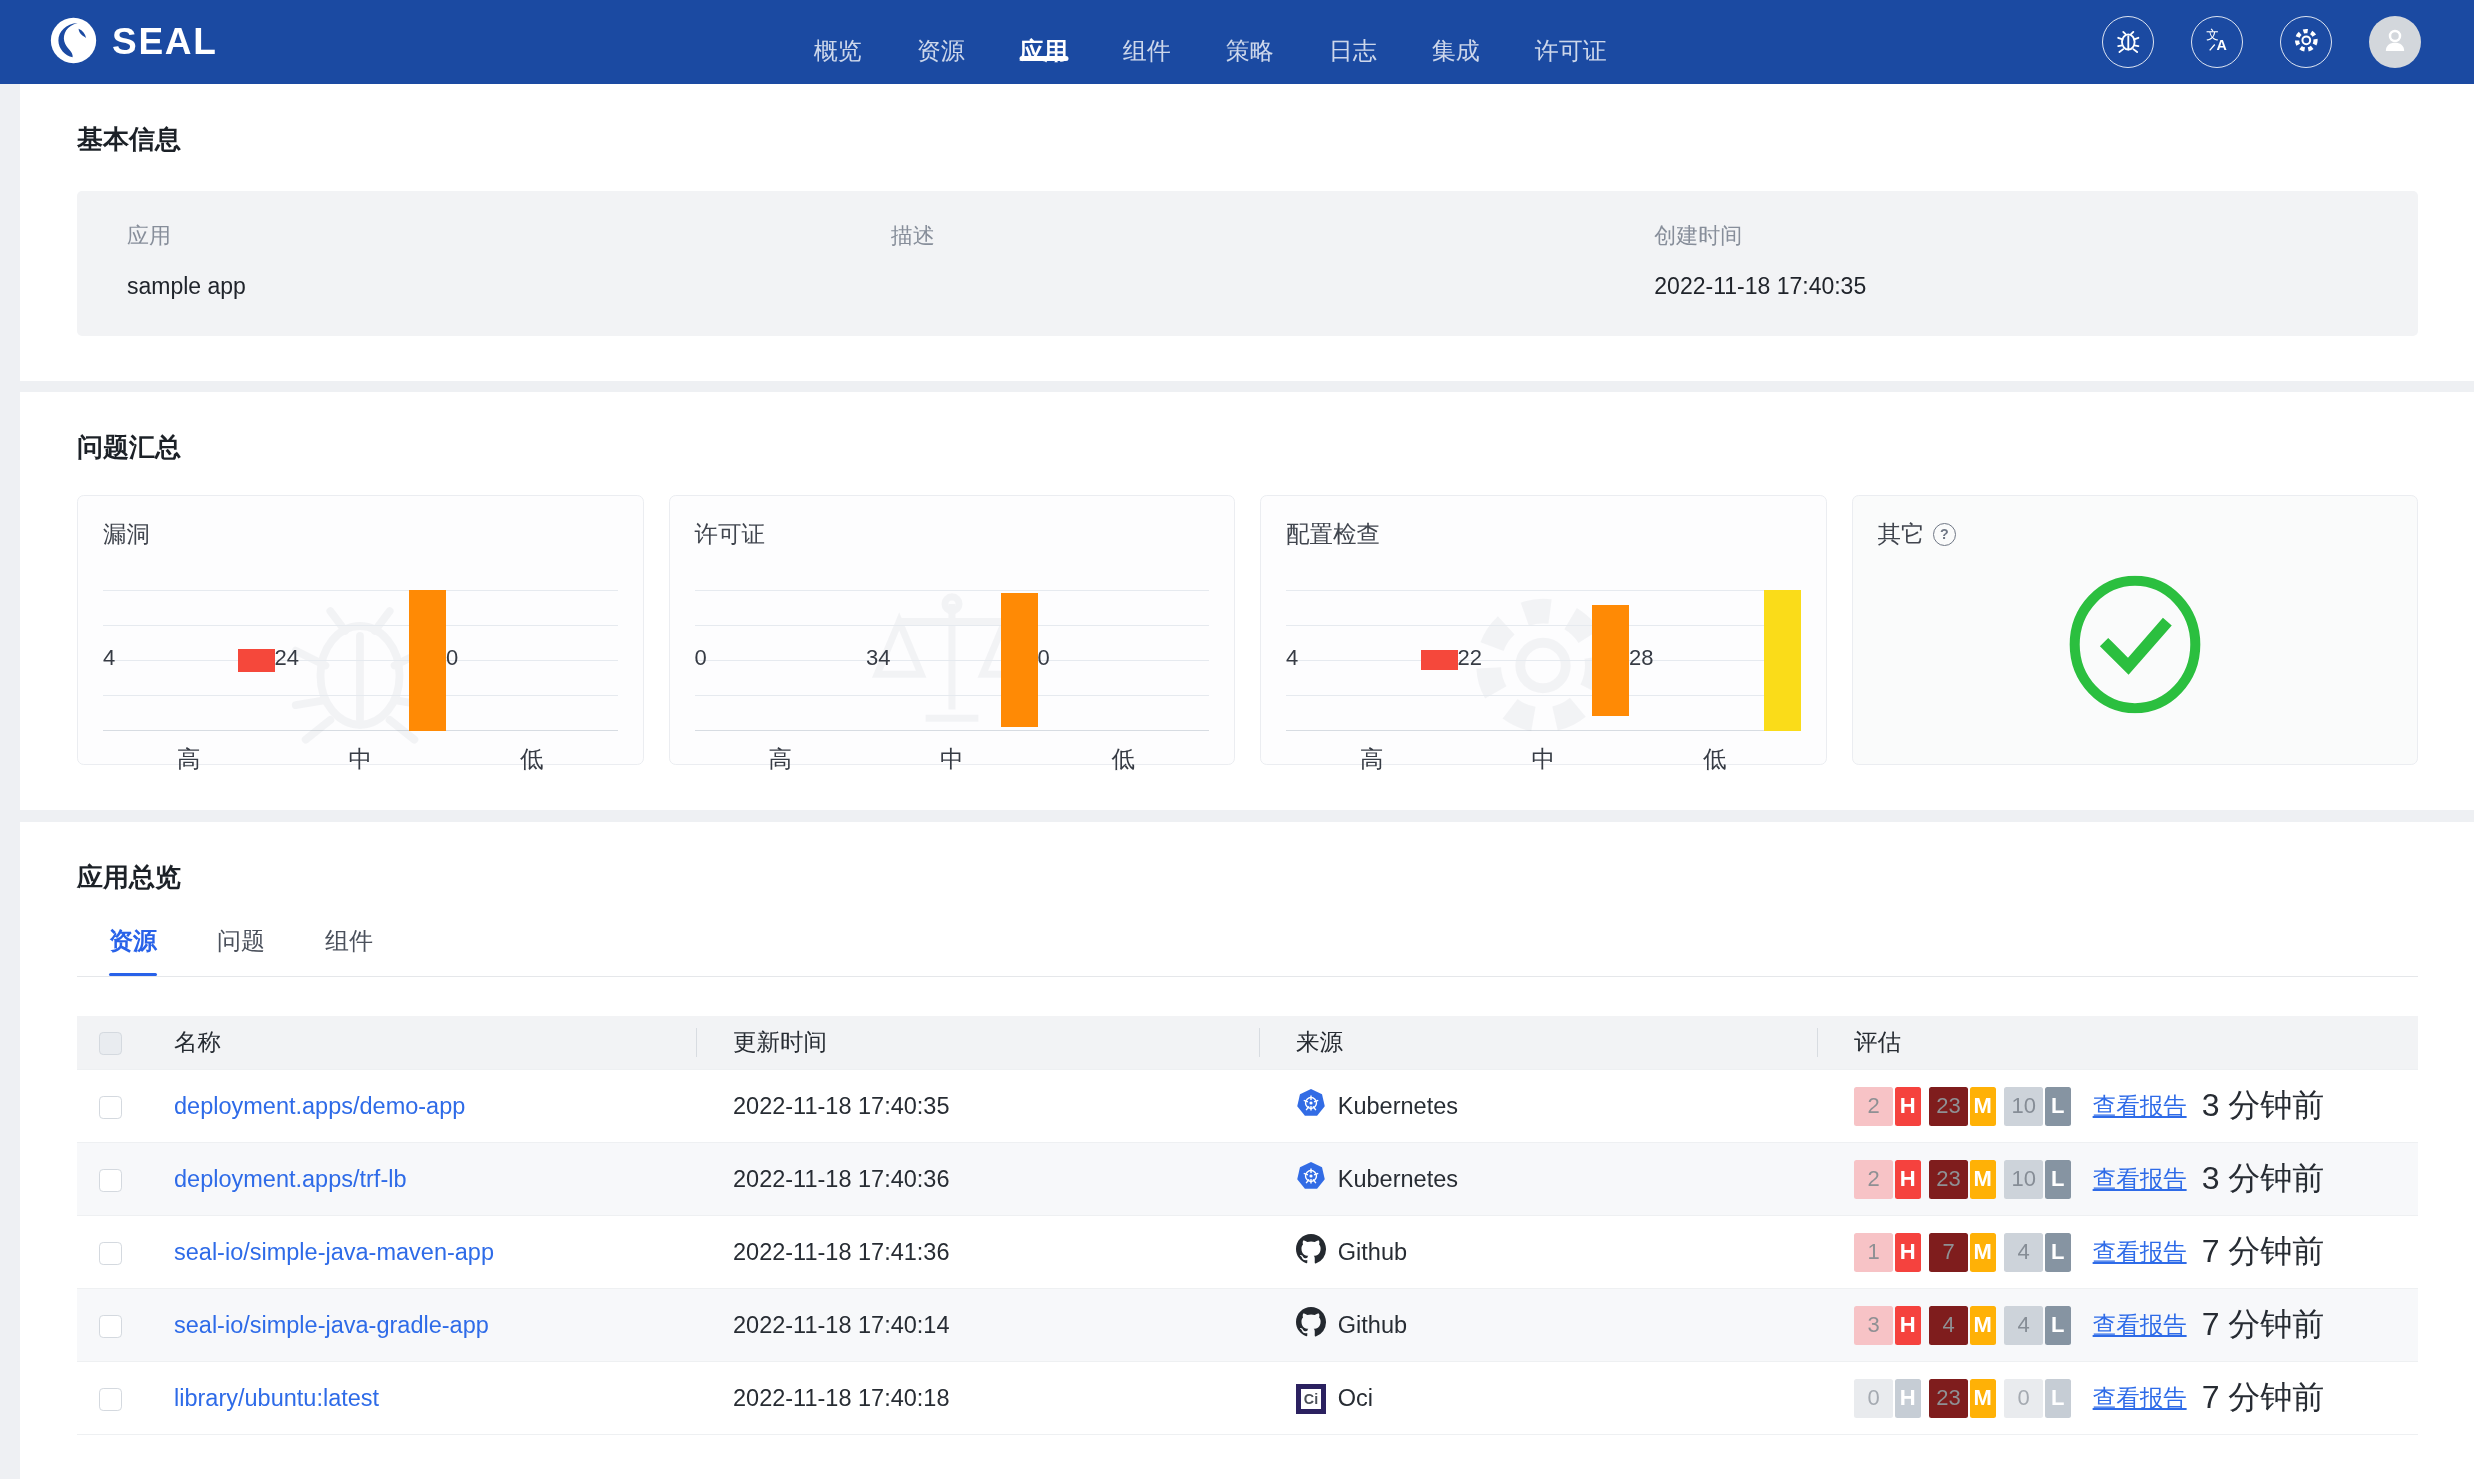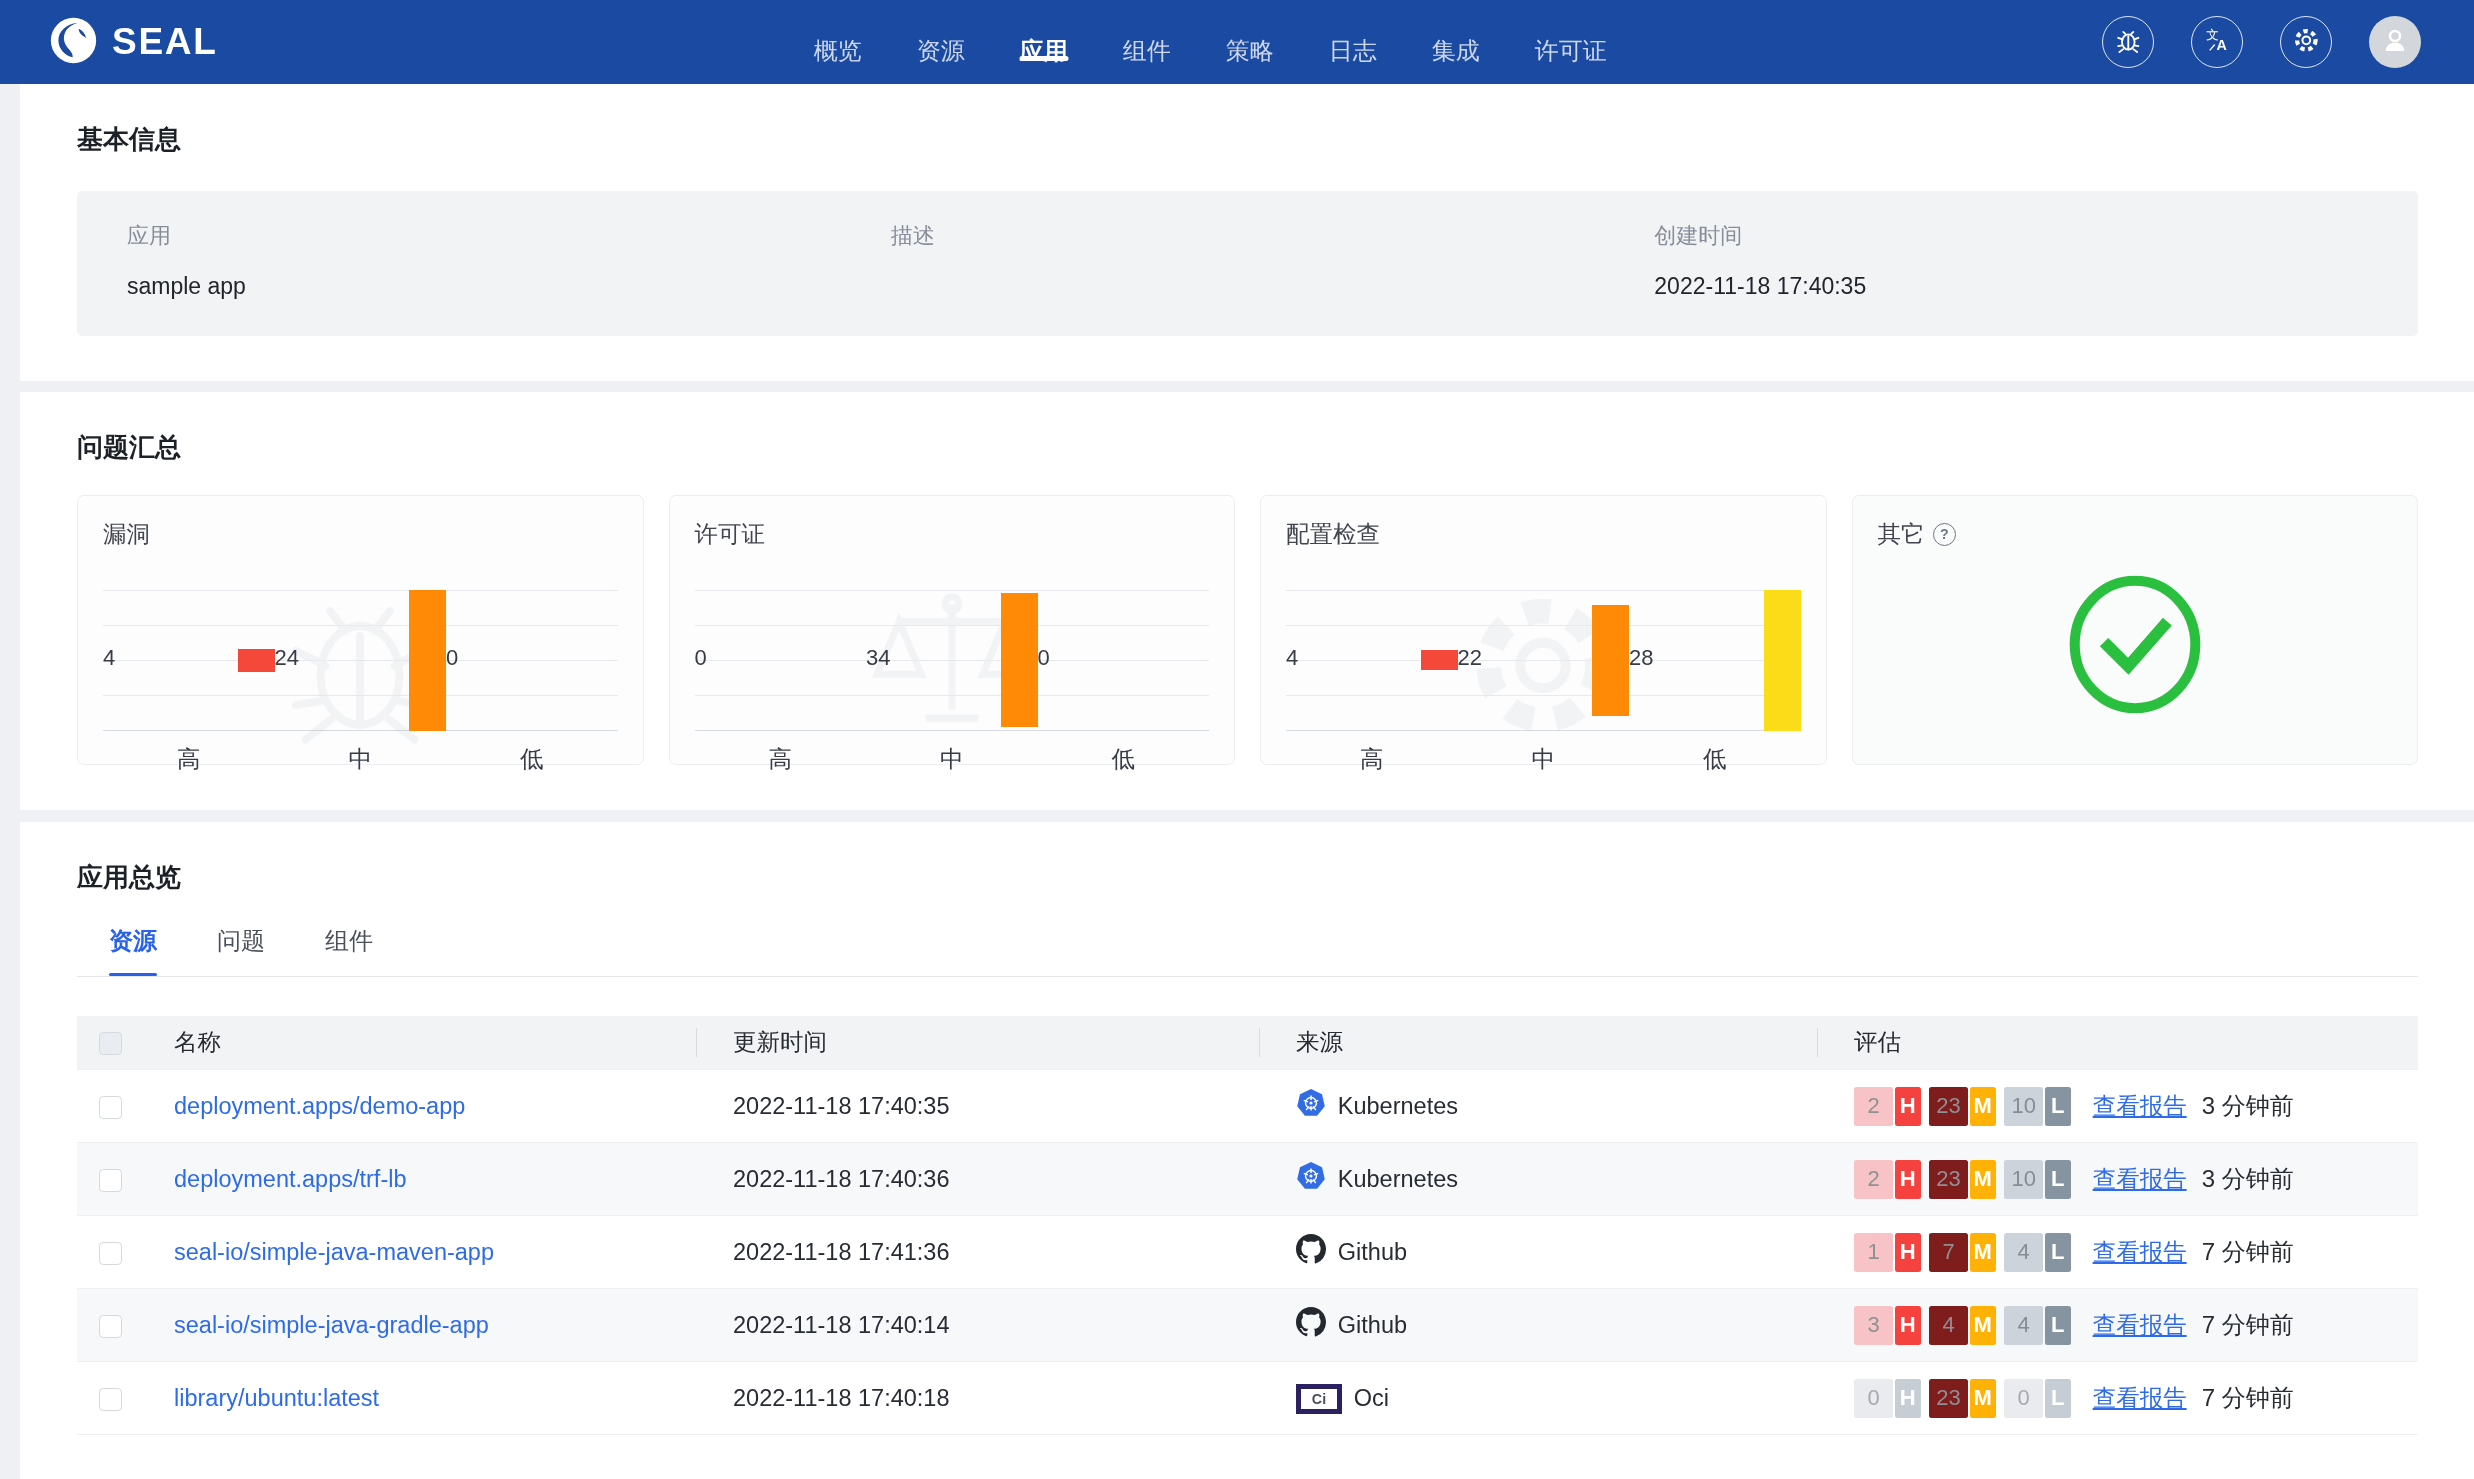--- a/index.html
+++ b/index.html
@@ -96,42 +96,42 @@
   .name-pad { padding-left: 30px; }
   .cb-cell { text-align: center; }
   .checkbox {
     width: 23px; height: 23px; border: 1.7px solid #d4d9df; border-radius: 4.2px;
     background: #fff; display: inline-block; vertical-align: middle; cursor: pointer;
   }
   .checkbox.header { background: #e9ecf0; }
   a.res-link { color: #2e6be8; text-decoration: none; cursor: pointer; }
   .source-cell { display: flex; align-items: center; gap: 11.8px; }
   .oci-badge {
-    width: 46px; height: 30px; border: 5px solid #2b2160; background: #fff;
+    width: 30px; height: 30px; border: 5px solid #2b2160; background: #fff;
     display: inline-flex; align-items: center; justify-content: center;
     font-size: 14.3px; font-weight: 700; color: #4a4f57;
   }
   .assess { display: flex; align-items: center; }
   .chip-group { display: inline-flex; gap: 1.7px; margin-right: 8.4px; }
   .chip {
     height: 39px; display: inline-flex; align-items: center; justify-content: center;
     border-radius: 2.5px; font-size: 22px;
   }
   .chip.num { min-width: 39px; padding: 0 3.4px; }
   .chip.letter { min-width: 26px; color: #fff; font-weight: 600; }
   .num.high { background: #f7c3c6; color: #8f9094; }
   .letter.high { background: #f5423e; }
   .num.medium { background: #7f1d1d; color: #8f9094; }
   .letter.medium { background: #ffb106; }
   .num.low { background: #cdd3da; color: #868d96; }
   .letter.low { background: #8694a2; }
   .num.zero { background: #e9ebee; color: #a5aab1; }
   .letter.zero { background: #c6cdd5; }
   a.report-link { color: #2e6be8; font-size: 23.5px; text-decoration: underline; margin-left: 13.4px; cursor: pointer; }
-  .ago { font-size: 24px; color: #272c33; margin-left: 15px; }
+  .ago { font-size: 32px; color: #272c33; margin-left: 15px; }
 </style>
 </head>
 <body>
 
 <div class="navbar">
   <div class="brand">
     <span>
       <svg width="47" height="47" viewBox="0 0 56 56">
         <circle cx="28" cy="28" r="27" fill="#ffffff"></circle>
         <path d="M33 7 C20 10 15 20 17 29 C19 38 28 41 27 48 C18 46 10 38 10 28 C10 17 19 8 33 7 Z" fill="#1b4aa2"></path>

